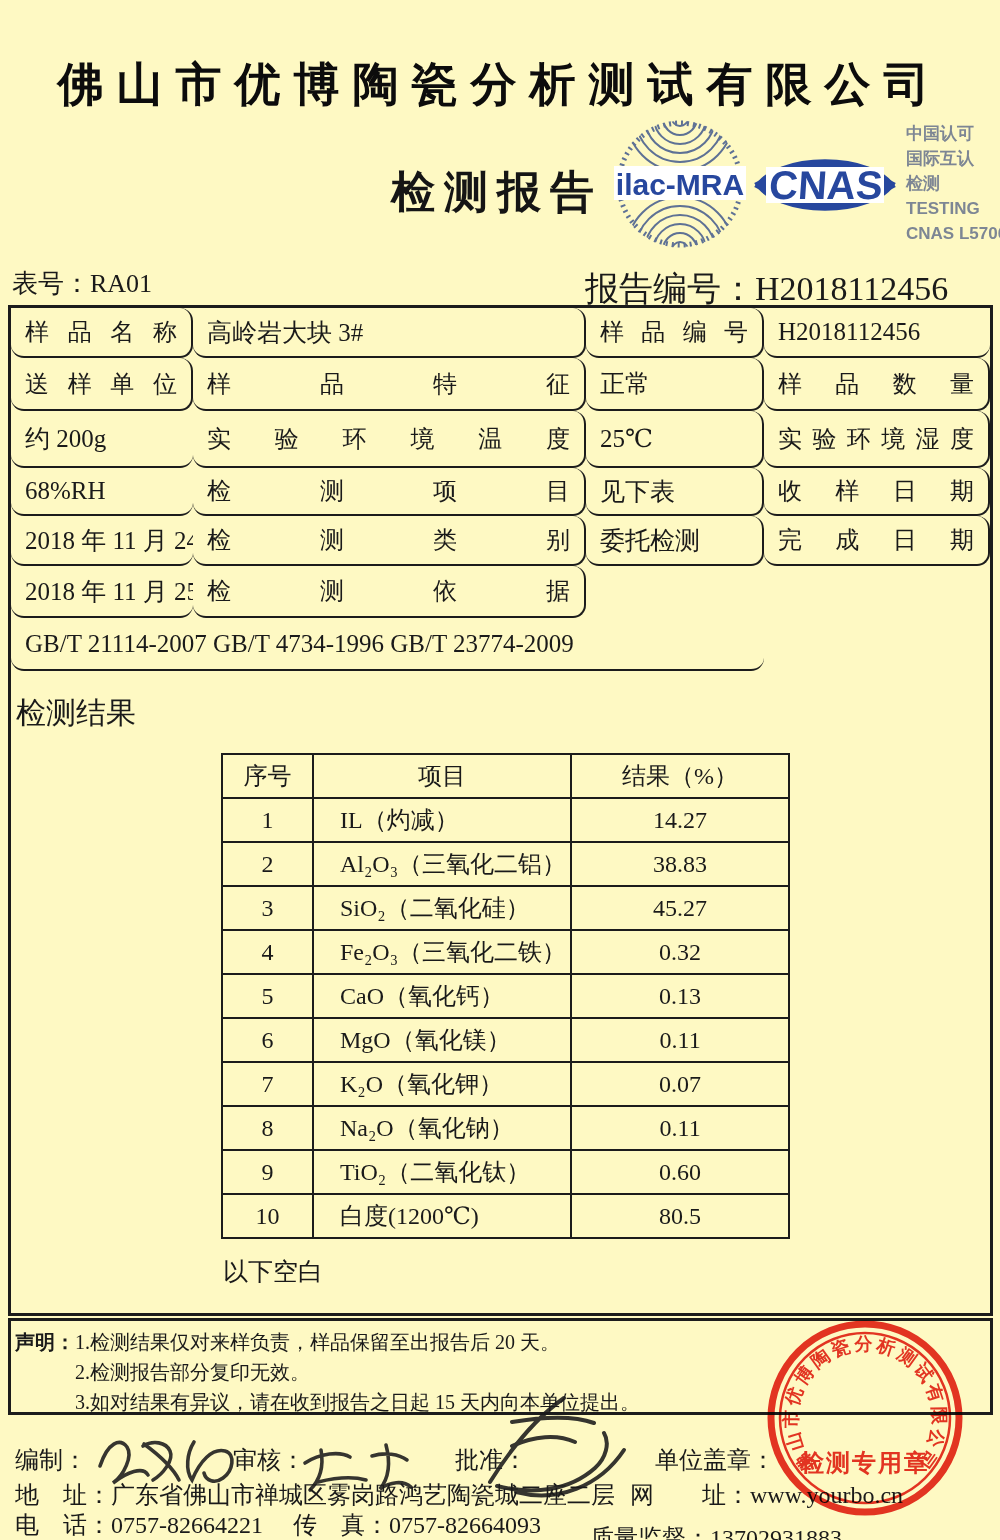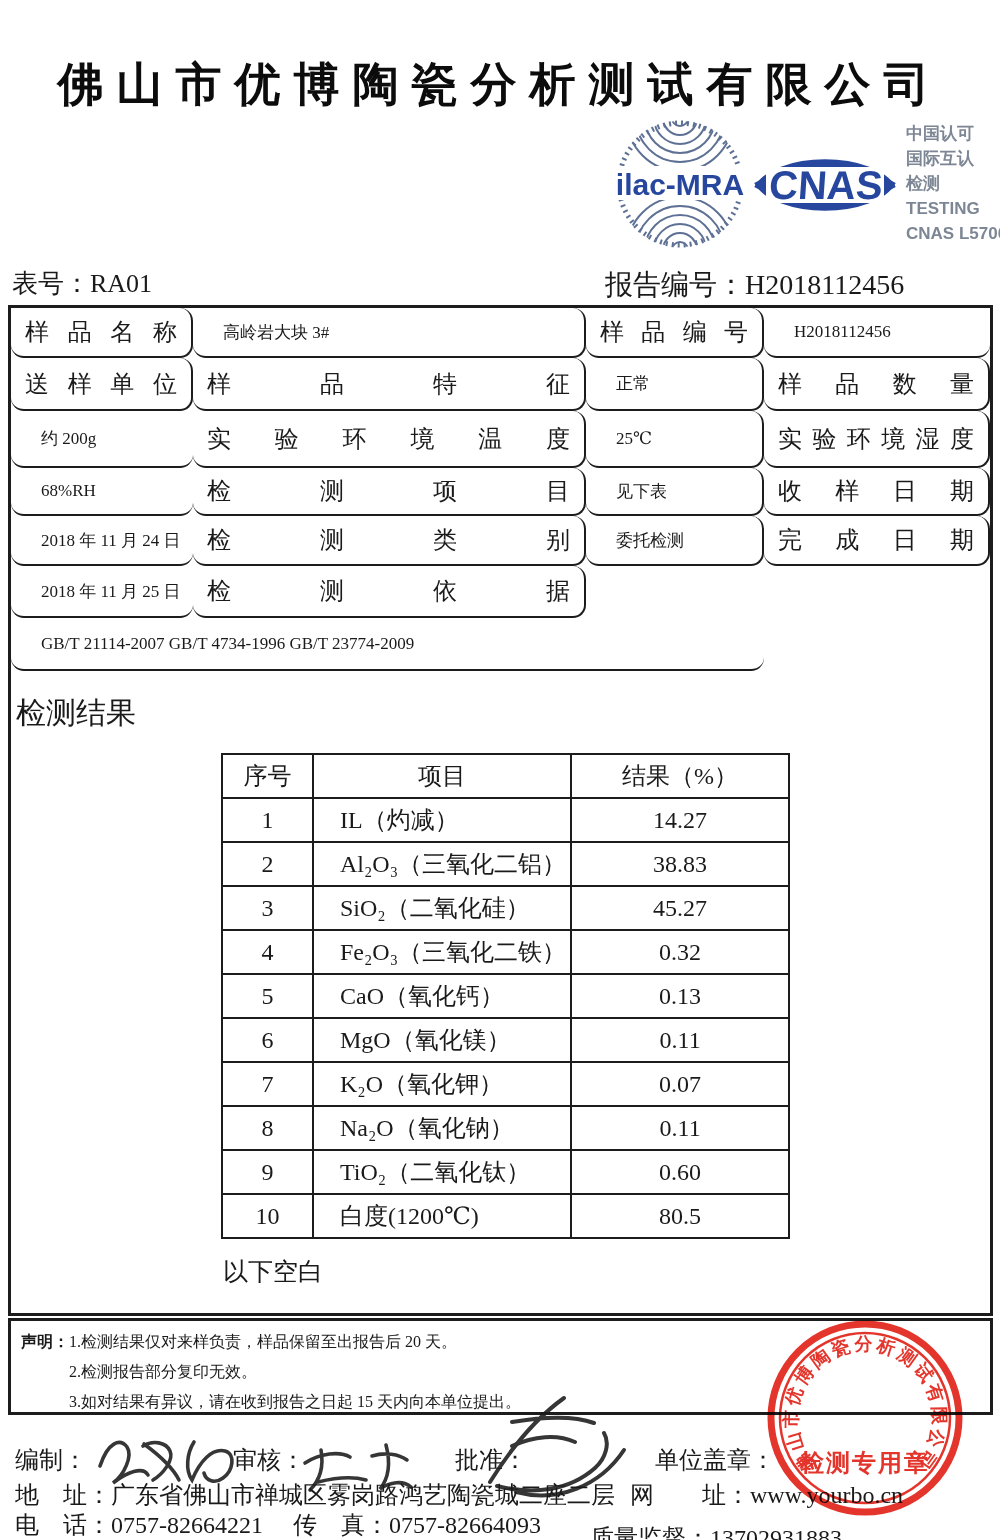--- a/index.html
+++ b/index.html
@@ -1,90 +1,91 @@
 <!DOCTYPE html>
 <html><head>
 <meta charset="utf-8">
 <style>
   * { margin:0; padding:0; box-sizing:border-box; }
   html,body { background:#888; }
   .page {
     position:relative; width:1000px; height:1540px; margin:0 auto;
-    background:#ffffff; overflow:hidden; color:#1a1a1a;
+    background:#fef9c3; overflow:hidden; color:#1a1a1a;
     font-family:"Liberation Serif","DejaVu Serif",serif;
   }
   
   .company-title {
     position:absolute; left:0; right:0; top:54px; text-align:center;
     font-family:"Liberation Sans","DejaVu Sans",sans-serif;
     font-weight:bold; font-size:46px; letter-spacing:13px; color:#0c0c0c;
     white-space:nowrap;
   }
   .report-title {
     position:absolute; left:391px; top:163px; font-size:44px; font-weight:700;
     letter-spacing:9px; color:#151515; white-space:nowrap;
   }
   .logo-ilac { position:absolute; left:610px; top:114px; }
   .logo-cnas { position:absolute; left:750px; top:147px; }
   .accred-block { position:absolute; left:906px; top:121px; line-height:25px;
     font-family:"Liberation Sans","DejaVu Sans",sans-serif; font-weight:bold;
     color:#7d8694; font-size:17px; white-space:nowrap; }
   
   .meta-left  { position:absolute; left:12px;  top:266px; font-size:26px; }
-  .meta-right { position:absolute; left:585px; top:266px; font-size:28px;margin-left:20px; }
+  .meta-right { position:absolute; left:585px; top:266px; font-size:34px; }
   
   .main-table {
     position:absolute; left:8px; top:305px; width:985px; height:1011px;
     border:3px solid #1c1c1c;
     display:grid;
     grid-template-columns:182px 393px 178px 226px;
     grid-template-rows:50px 53px 57px 48px 50px 52px 53px 642px;
   }
   .cell { border-right:2px solid #1c1c1c; border-bottom:2px solid #1c1c1c;
           display:flex; align-items:center; overflow:hidden;border-radius:13px; }
   .cell.last-col { border-right:none; }
   .cell.last-row { border-bottom:none; }
   .lbl { padding:0 14px; font-size:24px; }
   .lbl .spread { display:block; width:100%; text-align:justify; text-align-last:justify; }
-  .val { padding:0 30px; font-size:17px; white-space:nowrap; }
+  .val { padding:0 14px; font-size:25px; white-space:nowrap; }
   .span3 { grid-column:span 3; }
   .span4 { grid-column:span 4; }
   
   .result-cell { position:relative; display:block; }
   .result-label { position:absolute; left:5px; top:22px; font-size:30px; }
   .inner-table {
     position:absolute; left:210px; top:82px; border-collapse:collapse;
     font-size:24px;
   }
   .inner-table td { border:2px solid #1c1c1c; height:44px; text-align:center;
     padding:0 4px; white-space:nowrap; }
   .inner-table td.c-no     { width:91px;  }
   .inner-table td.c-item   { width:253px; text-align:left; padding-left:26px; }
   .inner-table td.c-result { width:218px; }
   .below-blank { position:absolute; left:212px; top:584px; font-size:25px; }
   
   .statement-box {
     position:absolute; left:8px; top:1318px; width:985px; height:97px;
-    border:3px solid #1c1c1c; display:flex; padding:6px 10px 0 10px;
-    font-size:16px; line-height:30px;
+    border:3px solid #1c1c1c; display:flex; padding:6px 10px 0 4px;
+    font-size:20px; line-height:30px;
   }
   .statement-label { font-weight:bold; white-space:nowrap; }
   .statement-lines div { white-space:nowrap; }
   
   .f { position:absolute; font-size:24px; white-space:nowrap; }
   
   .sig-layer { position:absolute; left:0; top:1370px; pointer-events:none; }
   .stamp { position:absolute; left:756px; top:1308px; mix-blend-mode:multiply; opacity:.93; }
 </style>
 </head>
 <body>
 
 <div class="page">
 
   <div class="company-title">佛山市优博陶瓷分析测试有限公司</div>
+  <div class="report-title">检测报告</div>
 
   <svg class="logo-ilac" width="140" height="140" viewBox="0 0 140 140">
     <defs>
         <clipPath id="ilacClip">
           <circle cx="70" cy="70" r="63"></circle>
         </clipPath>
       </defs>
     <g clip-path="url(#ilacClip)" fill="none" stroke="#5e7195" stroke-width="2">
       <circle cx="70" cy="4" r="8"></circle>
         <circle cx="70" cy="4" r="17"></circle>

